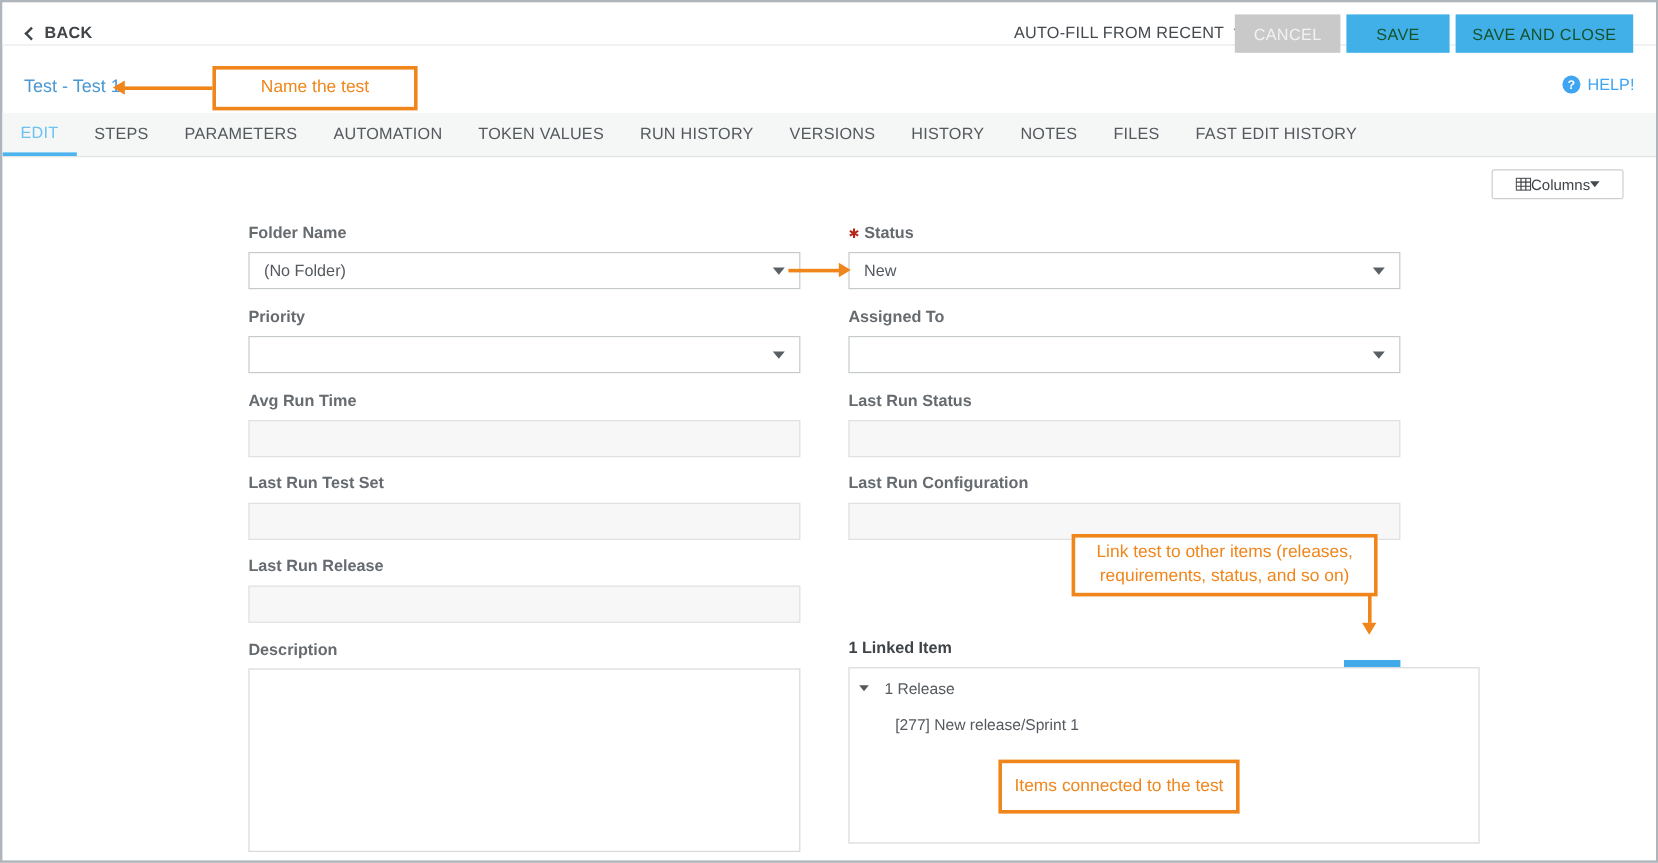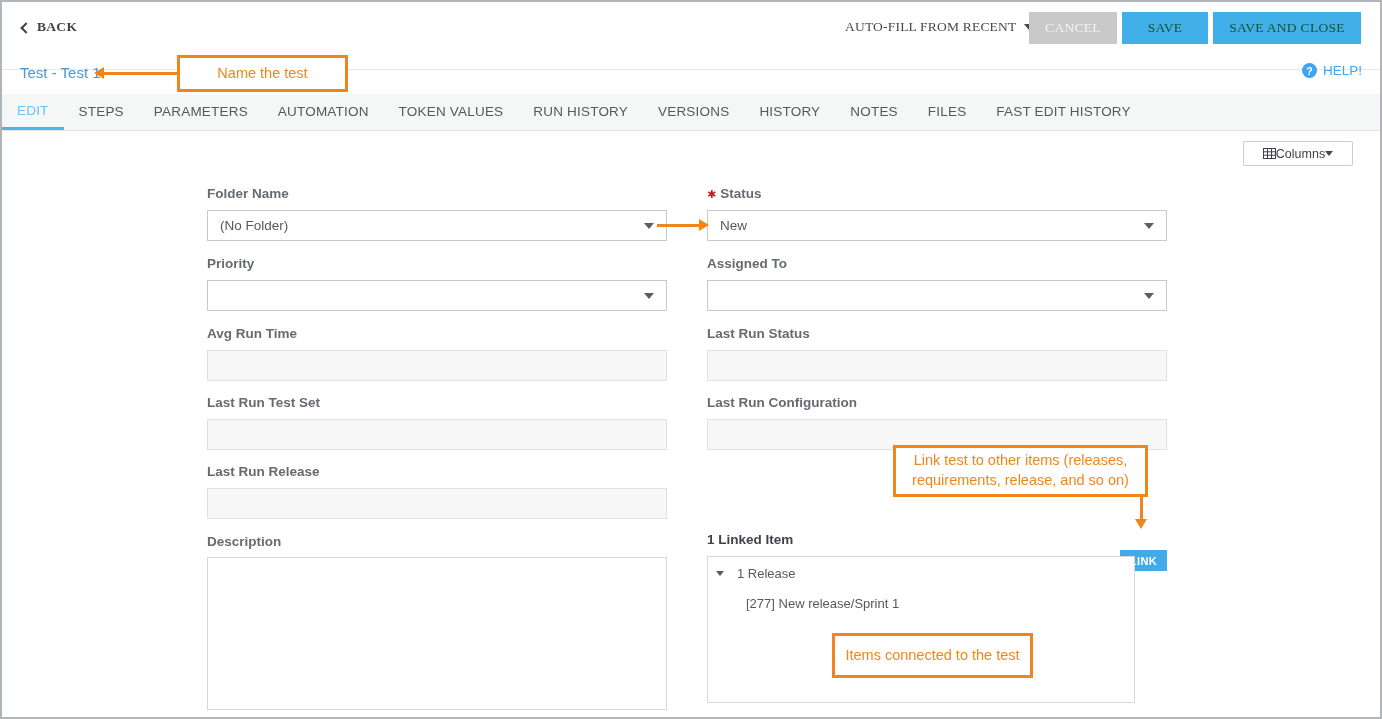--- a/index.html
+++ b/index.html
@@ -1,22 +1,22 @@
 <!DOCTYPE html>
 <html><head>
 <meta charset="utf-8">
 <style>
   * { margin:0; padding:0; box-sizing:border-box; }
   body { font-family:"Liberation Sans","DejaVu Sans",sans-serif; background:#e9ebed; }
   .page { position:relative; width:1382px; height:719px; background:#fff;
           border:2px solid #aeb5bb; overflow:hidden; color:#44494e; }
 
   
-  .topbar { position:absolute; left:0; top:0; width:100%; height:68px; background:#fff;
-            border-bottom:1px solid #e6e8ea;font-family:Liberation Serif, serif; }
+  .topbar { position:absolute; left:0; top:0; width:100%; height:36px; background:#fff;
+            border-bottom:1px solid #e6e8ea; }
   .back { position:absolute; left:20px; top:0; height:50px; display:flex; align-items:center;
           gap:7px; cursor:pointer; }
   .back-chevron { width:8px; height:8px; border-left:2.5px solid #3f4449; border-bottom:2.5px solid #3f4449;
                   transform:rotate(45deg); margin-top:1px; }
   .back-label { font-size:13.5px; font-weight:700; color:#3f4449; letter-spacing:.3px; }
   .autofill { position:absolute; left:843px; top:0; height:50px; display:flex; align-items:center;
               gap:8px; cursor:pointer; }
   .autofill-label { font-size:13.5px; color:#44494e; letter-spacing:.2px; }
   .caret-down { width:0; height:0; border-left:5px solid transparent; border-right:5px solid transparent;
                 border-top:6px solid #44494e; }
@@ -59,21 +59,21 @@
                         border-right-width:5px; }
   .ro-input { position:absolute; width:460px; height:31px; background:#f7f7f8; border:1px solid #dee0e2; }
   .textarea { position:absolute; left:205px; top:555px; width:460px; height:153px; background:#fff;
               border:1px solid #d6d9db; resize:none; font-family:inherit; }
 
   
   .linked-header { position:absolute; left:705px; top:530px; font-size:13.5px; font-weight:700; color:#3f4449; }
   .link-btn { position:absolute; left:1118px; top:528px; width:47px; height:21px; background:#41aae8;
               border:none; color:#fff; font-size:11px; font-weight:700; letter-spacing:.4px; cursor:pointer;
               font-family:inherit;margin-top:20px; }
-  .linked-box { position:absolute; left:705px; top:554px; width:428px; height:147px; background:#fff;
+  .linked-box { position:absolute; left:705px; top:554px; width:526px; height:147px; background:#fff;
                 border:1px solid #d6d9db; }
   .tree-row { position:absolute; left:8px; top:9px; display:flex; align-items:center; gap:13px; cursor:pointer; }
   .tree-caret { width:0; height:0; border-left:4.5px solid transparent; border-right:4.5px solid transparent;
                 border-top:5.5px solid #54595e; }
   .tree-label { font-size:13px; color:#54595e; }
   .tree-item { position:absolute; left:38px; top:39px; font-size:13px; color:#54595e; cursor:pointer; }
 
   
   .callout { position:absolute; background:#fff; border:3px solid #f0861b; color:#f0861b;
              display:flex; align-items:center; justify-content:center; text-align:center;
@@ -192,20 +192,20 @@
 
   <div class="callout" style="left:175px; top:53px; width:171px; height:37px;">Name the test</div>
   <div class="arrow-line" style="left:101px; top:70px; width:74px; height:3px;"></div>
   <div class="arrow-head arrow-left" style="left:92px; top:65px;"></div>
 
   <div class="arrow-line" style="left:655px; top:222px; width:43px; height:3px;"></div>
   <div class="arrow-head arrow-right" style="left:697px; top:217px;"></div>
 
   <div class="callout" style="left:891px; top:443px; width:255px; height:52px; flex-direction:column;">
     <span>Link test to other items (releases,</span>
-    <span>requirements, release, and so on)</span>
+    <span>requirements, status, and so on)</span>
   </div>
   <div class="arrow-line" style="left:1138px; top:494px; width:3px; height:23px;"></div>
   <div class="arrow-head arrow-down" style="left:1133px; top:517px;"></div>
 
   <div class="callout" style="left:830px; top:631px; width:201px; height:45px;">Items connected to the test</div>
 
 </div>
 
 </body></html>

